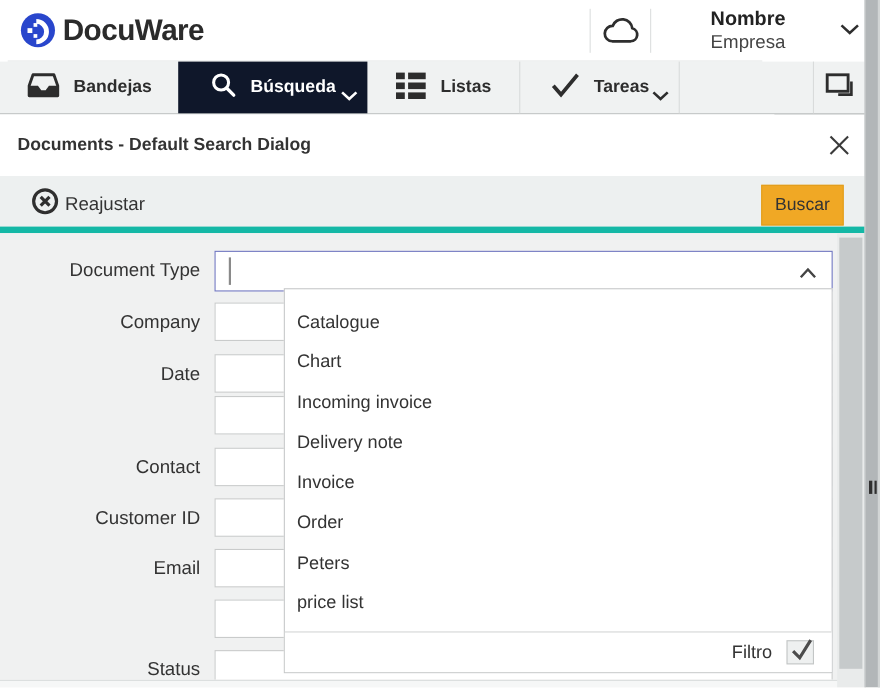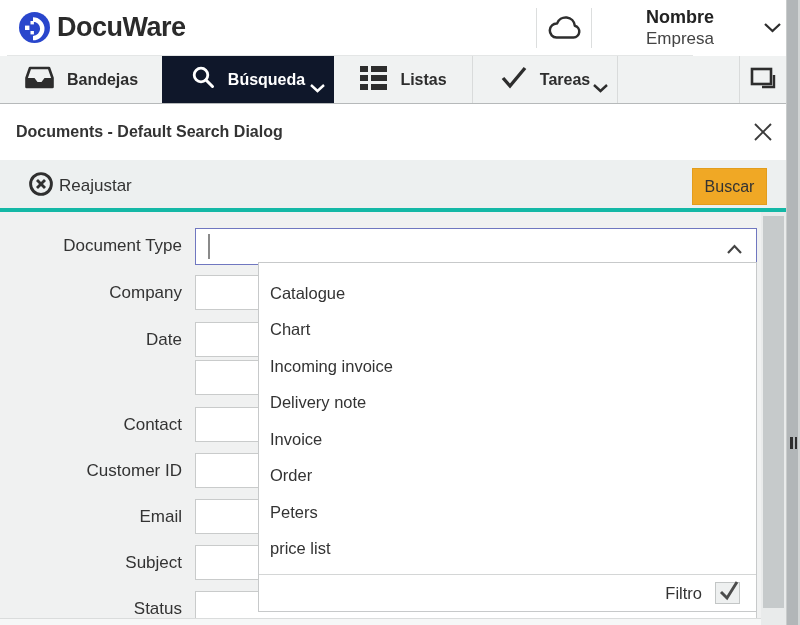--- a/index.html
+++ b/index.html
@@ -32,21 +32,21 @@
   .tab-spacer { flex:1; border-right:1px solid #d9dbdb; }
   .tab-window { width:46px; }
   .tab-chevron { position:absolute; right:8px; bottom:5px; }
 
   
   .dialog-header { position:absolute; left:0; top:104px; width:704px; height:56px; background:#fff; }
   .dialog-title { position:absolute; left:16px; top:0; height:56px; line-height:56px; font-size:16px; font-weight:700; color:#333; }
   .close-btn { position:absolute; left:752px; top:121px; width:22px; height:22px; cursor:pointer; }
 
   
-  .toolbar { position:absolute; left:0; top:160px; width:786px; height:52px; background:#edf0f0; border-bottom:4px solid #14b8a6; }
+  .toolbar { position:absolute; left:0; top:160px; width:786px; height:52px; background:#edf0f0; border-bottom:6px solid #14b8a6; }
   .reset-btn { position:absolute; left:28px; top:0; height:51px; display:flex; align-items:center; gap:5px; cursor:pointer; }
   .reset-label { font-size:17px; color:#333; }
   .search-btn { position:absolute; left:692px; top:8px; width:75px; height:37px; background:#F0A825; border:1px solid #e29d1d; font-family:"Liberation Sans", sans-serif; font-size:16px; color:#333; cursor:pointer; }
 
   
   .form-area { position:absolute; left:0; top:212px; width:786px; height:406px; background:#f0f1f1; overflow:hidden; }
   .field-label { position:absolute; left:0; width:182px; height:35px; line-height:35px; text-align:right; font-size:17px; color:#333; }
   .field-input { position:absolute; left:195px; width:562px; height:35px; background:#fff; border:1px solid #c9cbcb; font-family:"Liberation Sans", sans-serif; font-size:16px; color:#333; padding:0 10px; }
   .combo { position:absolute; left:195px; top:16px; width:562px; height:37px; background:#fff; border:1px solid #7077c0; }
   .caret { position:absolute; left:12px; top:5px; width:2px; height:25px; background:#8a8a8a; }
@@ -212,21 +212,20 @@
 
     <div class="field-label r4">Contact</div>
     <input class="field-input r4" value="" style="">
 
     <div class="field-label r5">Customer ID</div>
     <input class="field-input r5" value="" style="">
 
     <div class="field-label r6">Email</div>
     <input class="field-input r6" value="" style="">
 
-    <div class="field-label r7">Subject</div>
     <input class="field-input r7" value="" style="">
 
     <div class="field-label r8">Status</div>
     <input class="field-input r8" value="" style="">
 
     <div class="dropdown">
       <div class="dd-item">Catalogue</div>
       <div class="dd-item">Chart</div>
       <div class="dd-item">Incoming invoice</div>
       <div class="dd-item">Delivery note</div>

